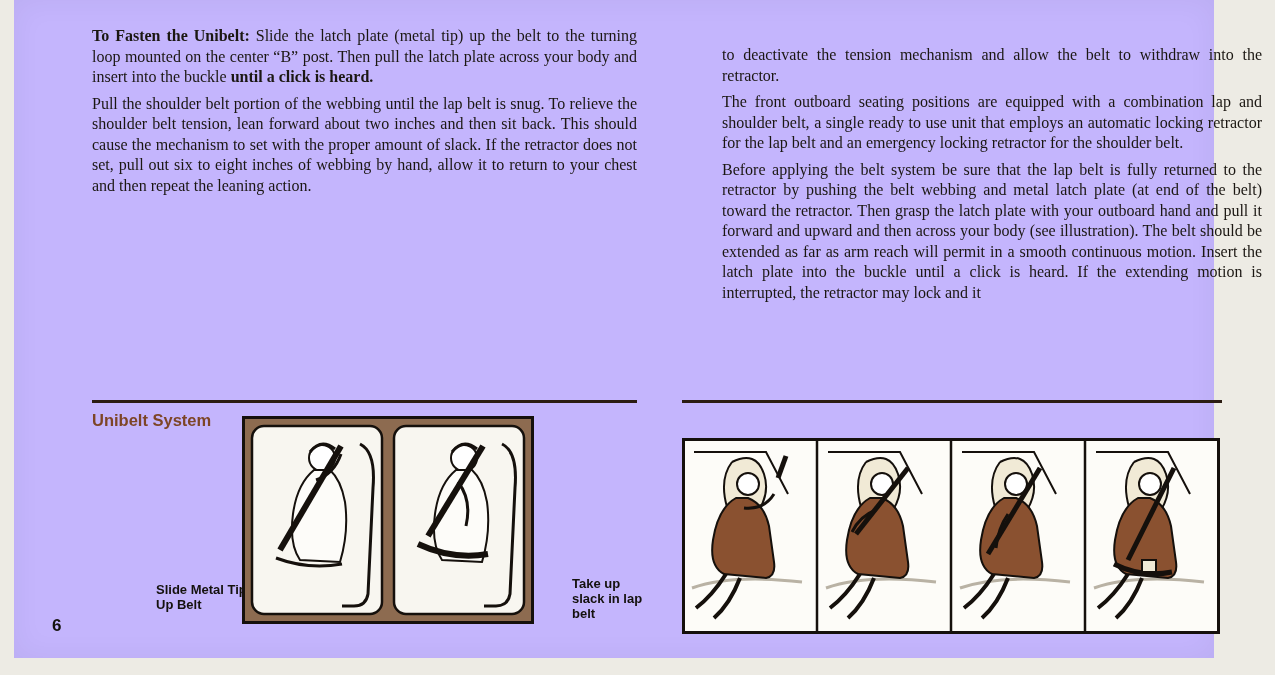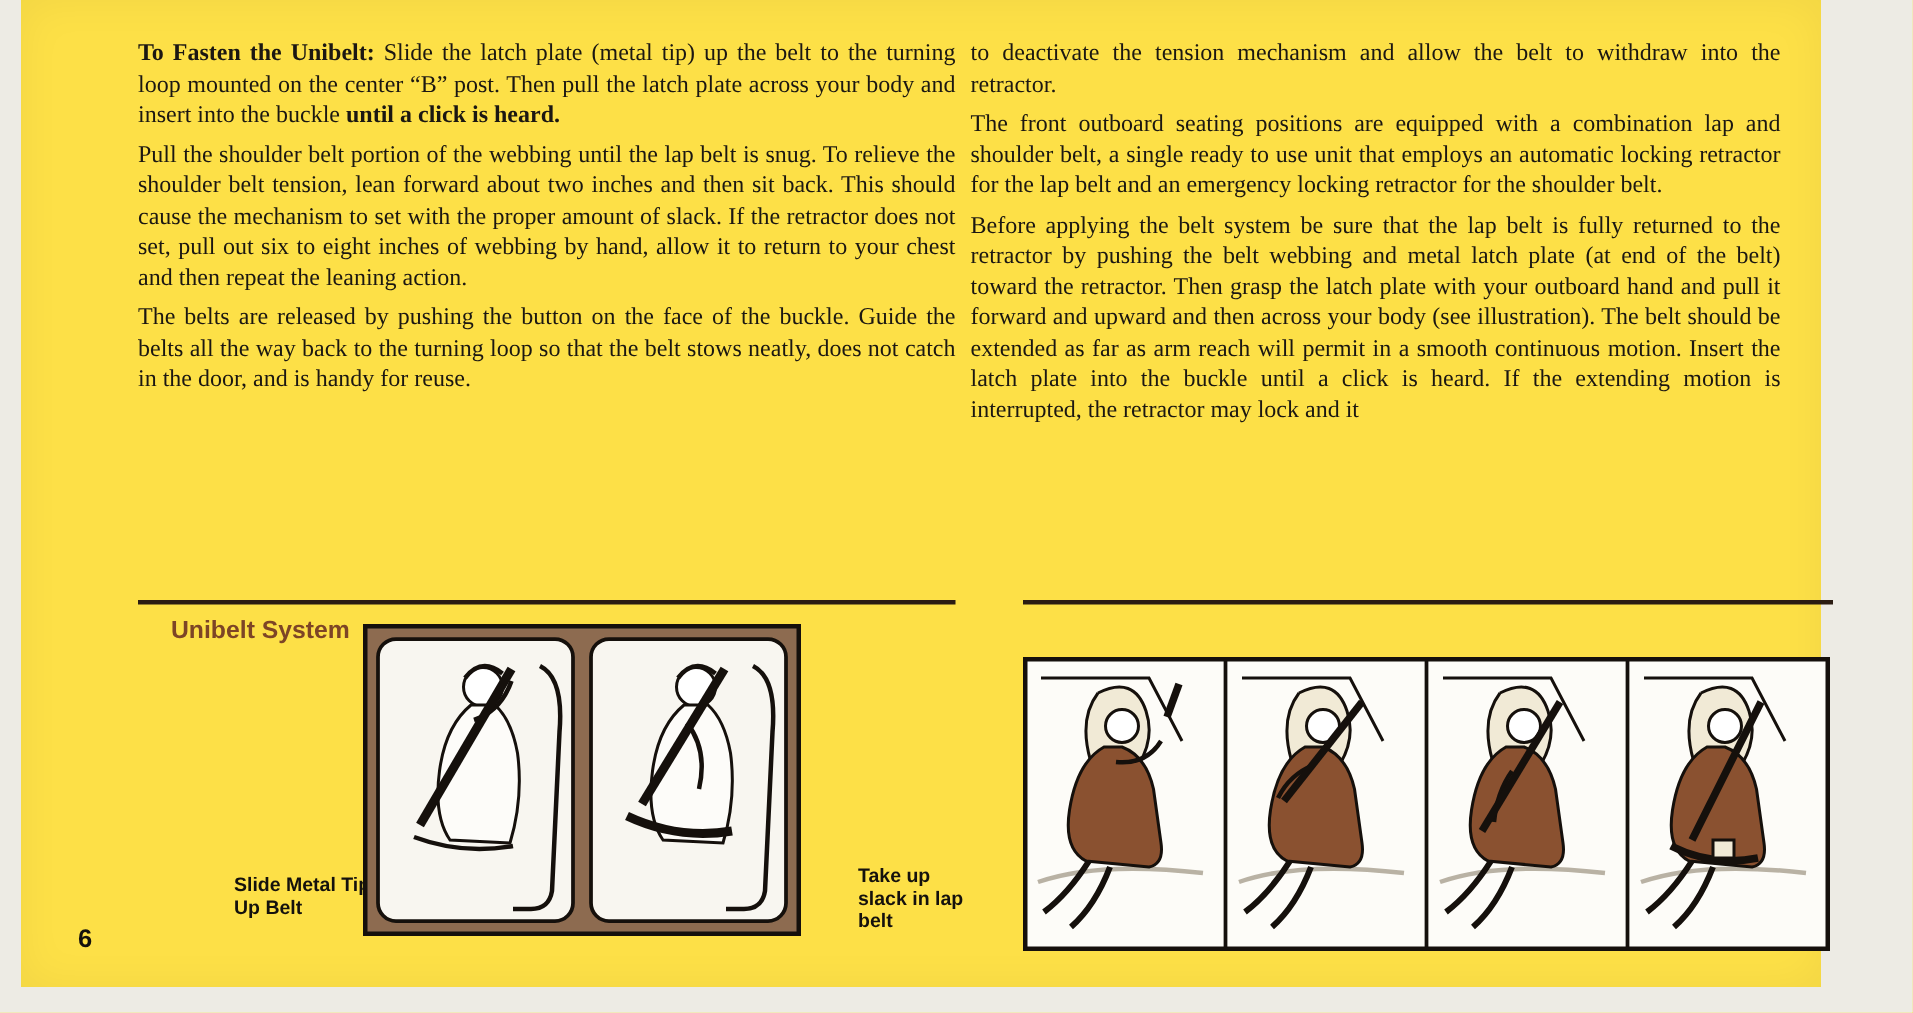--- a/index.html
+++ b/index.html
@@ -6,26 +6,26 @@
     margin: 0; padding: 0;
     width: 1275px; height: 675px;
     overflow: hidden;
     background: #edebe4;
     font-family: "Liberation Serif", serif;
     color: #1b1712;
   }
   .page {
     position: absolute; left: 14px; top: 0;
     width: 1200px; height: 658px;
-    background: #fde047;
+    background: #c4b5fd;
     box-shadow: inset 0 0 30px rgba(0,0,0,0.05);
   }
   .col { position: absolute; top: 26px; }
   .col-left  { left: 78px;  width: 545px; }
-  .col-right { left: 633px; width: 540px; }
+  .col-right { left: 708px; width: 540px; margin-top: 19px; }
   .col p {
     margin: 0 0 6px 0;
     font-size: 16px;
     line-height: 20.5px;
     text-align: justify;
   }
   .bold-sans-heading {
     font-family: "Liberation Sans", sans-serif;
     font-weight: bold;
     font-size: 19px;
@@ -43,21 +43,20 @@
     position: absolute; top: 0; left: 0; right: 0;
     height: 3px; background: #2b1c12;
   }
   .fig-title {
     position: absolute; top: 11px; left: 0;
     font-family: "Liberation Sans", sans-serif;
     font-weight: bold;
     font-size: 16.5px;
     color: #7d4526;
     white-space: nowrap;
-    margin-left: 22px;
   }
   .caption {
     position: absolute;
     font-family: "Liberation Sans", sans-serif;
     font-weight: bold;
     font-size: 13px;
     line-height: 15px;
     color: #14110d;
   }
   .caption-a { left: 64px;  top: 182px; width: 92px; }
@@ -79,21 +78,20 @@
   }
 </style>
 </head>
 <body>
 
 <div class="page">
 
   <div class="col col-left">
     <p><b>To Fasten the Unibelt:</b><span> Slide the latch plate (metal tip) up the belt to the turning loop mounted on the center “B” post. Then pull the latch plate across your body and insert into the buckle </span><b>until a click is heard.</b></p>
     <p>Pull the shoulder belt portion of the webbing until the lap belt is snug. To relieve the shoulder belt tension, lean forward about two inches and then sit back. This should cause the mechanism to set with the proper amount of slack. If the retractor does not set, pull out six to eight inches of webbing by hand, allow it to return to your chest and then repeat the leaning action.</p>
-    <p>The belts are released by pushing the button on the face of the buckle. Guide the belts all the way back to the turning loop so that the belt stows neatly, does not catch in the door, and is handy for reuse.</p>
   </div>
 
   <div class="figure figure-left">
     <div class="rule"></div>
     <div class="fig-title">Unibelt System</div>
     <div class="caption caption-a">Slide Metal Tip Up Belt</div>
 
     <svg class="unibelt-svg" viewBox="0 0 292 208" xmlns="http://www.w3.org/2000/svg">
       <rect x="1.5" y="1.5" width="289" height="205" fill="#8d6b50" stroke="#15100c" stroke-width="3"></rect>
 

